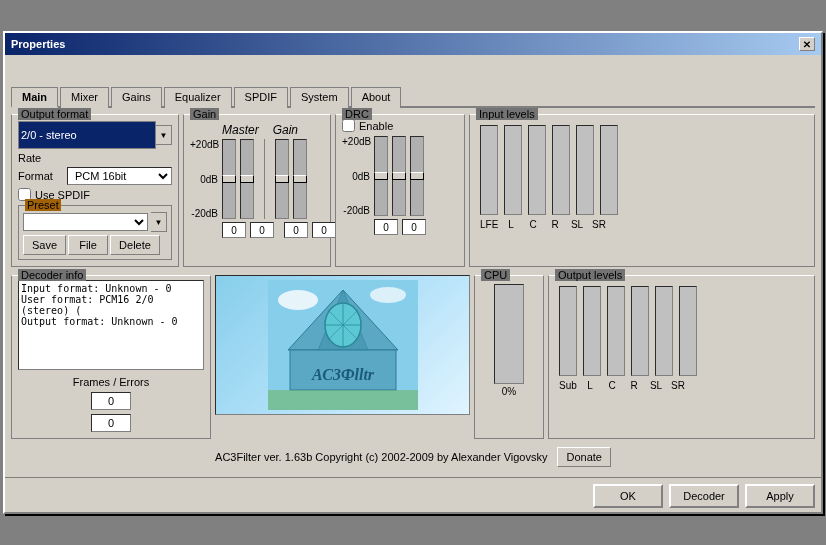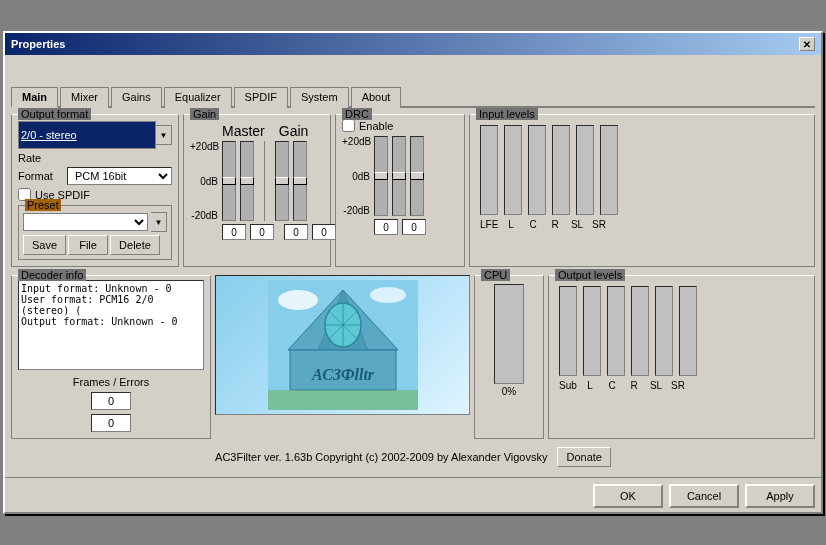--- a/index.html
+++ b/index.html
@@ -333,21 +333,20 @@
     }
     .output-dropdown {
       flex: 1;
       height: 28px;
       background: #0a246a;
       color: white;
       font-size: 11px;
       border: 1px solid #808080;
       padding: 0 2px;
       appearance: none;
-      text-decoration: underline;
     }
     .output-dropdown-btn {
       width: 16px;
       height: 20px;
       background: #d4d0c8;
       border: 1px solid #808080;
       border-left: none;
       cursor: pointer;
       display: flex;
       align-items: center;
@@ -439,21 +438,21 @@
               <button class="btn">Save</button>
               <button class="btn">File</button>
               <button class="btn">Delete</button>
             </div>
           </div>
         </div>
 
         <div class="group-box gain-box">
           <span class="group-label">Gain</span>
           <div style="display:flex; flex-direction:column; margin-top:4px;">
-            <div style="display:flex; padding-left:32px; gap:14px; font-size:14px; margin-bottom:2px;">
+            <div style="display:flex; padding-left:32px; gap:14px; font-size:12px; margin-bottom:2px;font-style:italic;">
               <span>Master</span>
               <span>Gain</span>
             </div>
             <div style="display:flex; align-items:stretch;">
               <div style="display:flex; flex-direction:column; justify-content:space-between; width:32px; font-size:10px; text-align:right; padding-right:4px; height:80px;">
                 <span>+20dB</span>
                 <span>0dB</span>
                 <span>-20dB</span>
               </div>
               <div style="display:flex; gap:10px;">
@@ -615,17 +614,17 @@
       <div class="copyright-row">
         <span>AC3Filter ver. 1.63b Copyright (c) 2002-2009 by Alexander Vigovsky</span>
         <button class="btn">Donate</button>
       </div>
 
     </div>
   </div>
 
   <div class="dialog-buttons">
     <button class="dialog-btn">OK</button>
-    <button class="dialog-btn">Cancel</button>
+    <button class="dialog-btn">Decoder</button>
     <button class="dialog-btn">Apply</button>
   </div>
 
 </div>
 
 </body></html>

